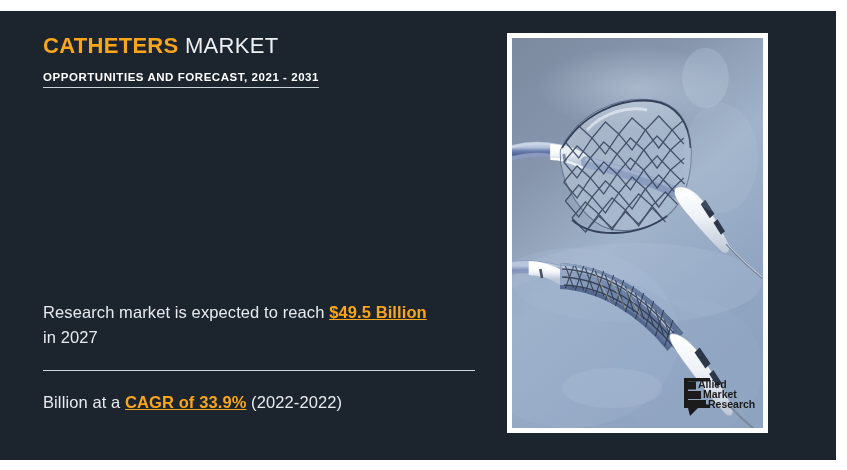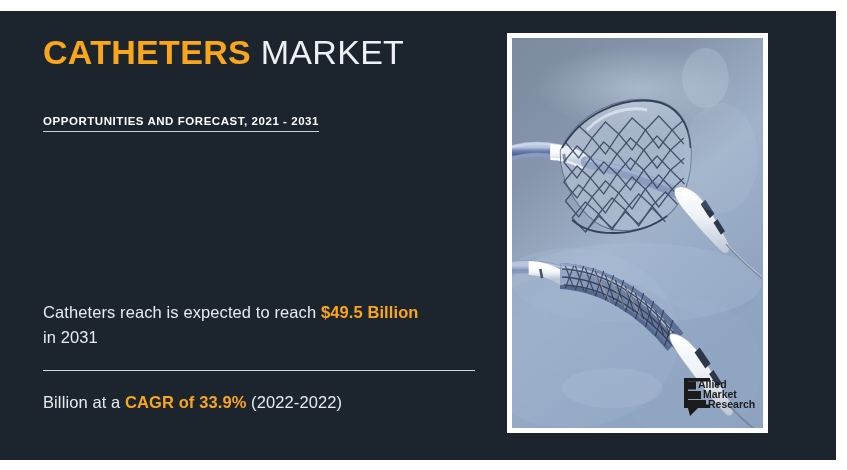--- a/index.html
+++ b/index.html
@@ -41,21 +41,21 @@
   }
 
   .title-block {
     position: absolute;
     left: 0px;
     top: 34px;
     width: 440px;
   }
 
   .title {
-    font-size: 34px;
+    font-size: 22px;
     letter-spacing: 0.3px;
     line-height: 1.1;
     white-space: nowrap;
   }
   .title .kw {
     color: #faa61a;
     font-weight: bold;
   }
   .title .rest {
     color: #eef1f4;
@@ -67,40 +67,40 @@
     display: inline-block;
     border-bottom: 1.5px solid #c8d0d8;
     padding-bottom: 4px;
   }
   .subtitle {
     font-size: 11.5px;
     font-weight: bold;
     color: #ffffff;
     letter-spacing: 0.55px;
     white-space: nowrap;
-    margin-top: 31px;
   }
 
   
   .stats-block {
     position: absolute;
     left: 0px;
     top: 300px;
     width: 440px;
   }
 
   .stat-line {
     color: #e7ebef;
     font-size: 16.5px;
     line-height: 1.5;
     letter-spacing: 0.1px;
   }
   .stat-line .hl {
     color: #faa61a;
     font-weight: bold;
+    text-decoration: underline;
   }
 
   .divider {
     width: 432px;
     height: 1px;
     background: #ced5dd;
     margin: 20px 0 19px 0;
   }
 
   
@@ -154,22 +154,22 @@
         <span class="kw">CATHETERS</span><span class="rest"> MARKET</span>
       </div>
       <div class="subtitle-wrap">
         <div class="subtitle">OPPORTUNITIES AND FORECAST, 2021 - 2031</div>
       </div>
     </div>
 
     <div class="stats-block">
 
       <div class="stat-line">
-        <span>Catheters reach is expected to reach </span><span class="hl">$49.5 Billion</span><span></span><br>
-        <span>in 2031</span>
+        <span>Research market is expected to reach </span><span class="hl">$49.5 Billion</span><span></span><br>
+        <span>in 2027</span>
       </div>
 
       <div class="divider"></div>
 
       <div class="stat-line">
         <span>Billion at a </span><span class="hl">CAGR of 33.9%</span><span> (2022-2022)</span>
       </div>
 
     </div>
   </div>

